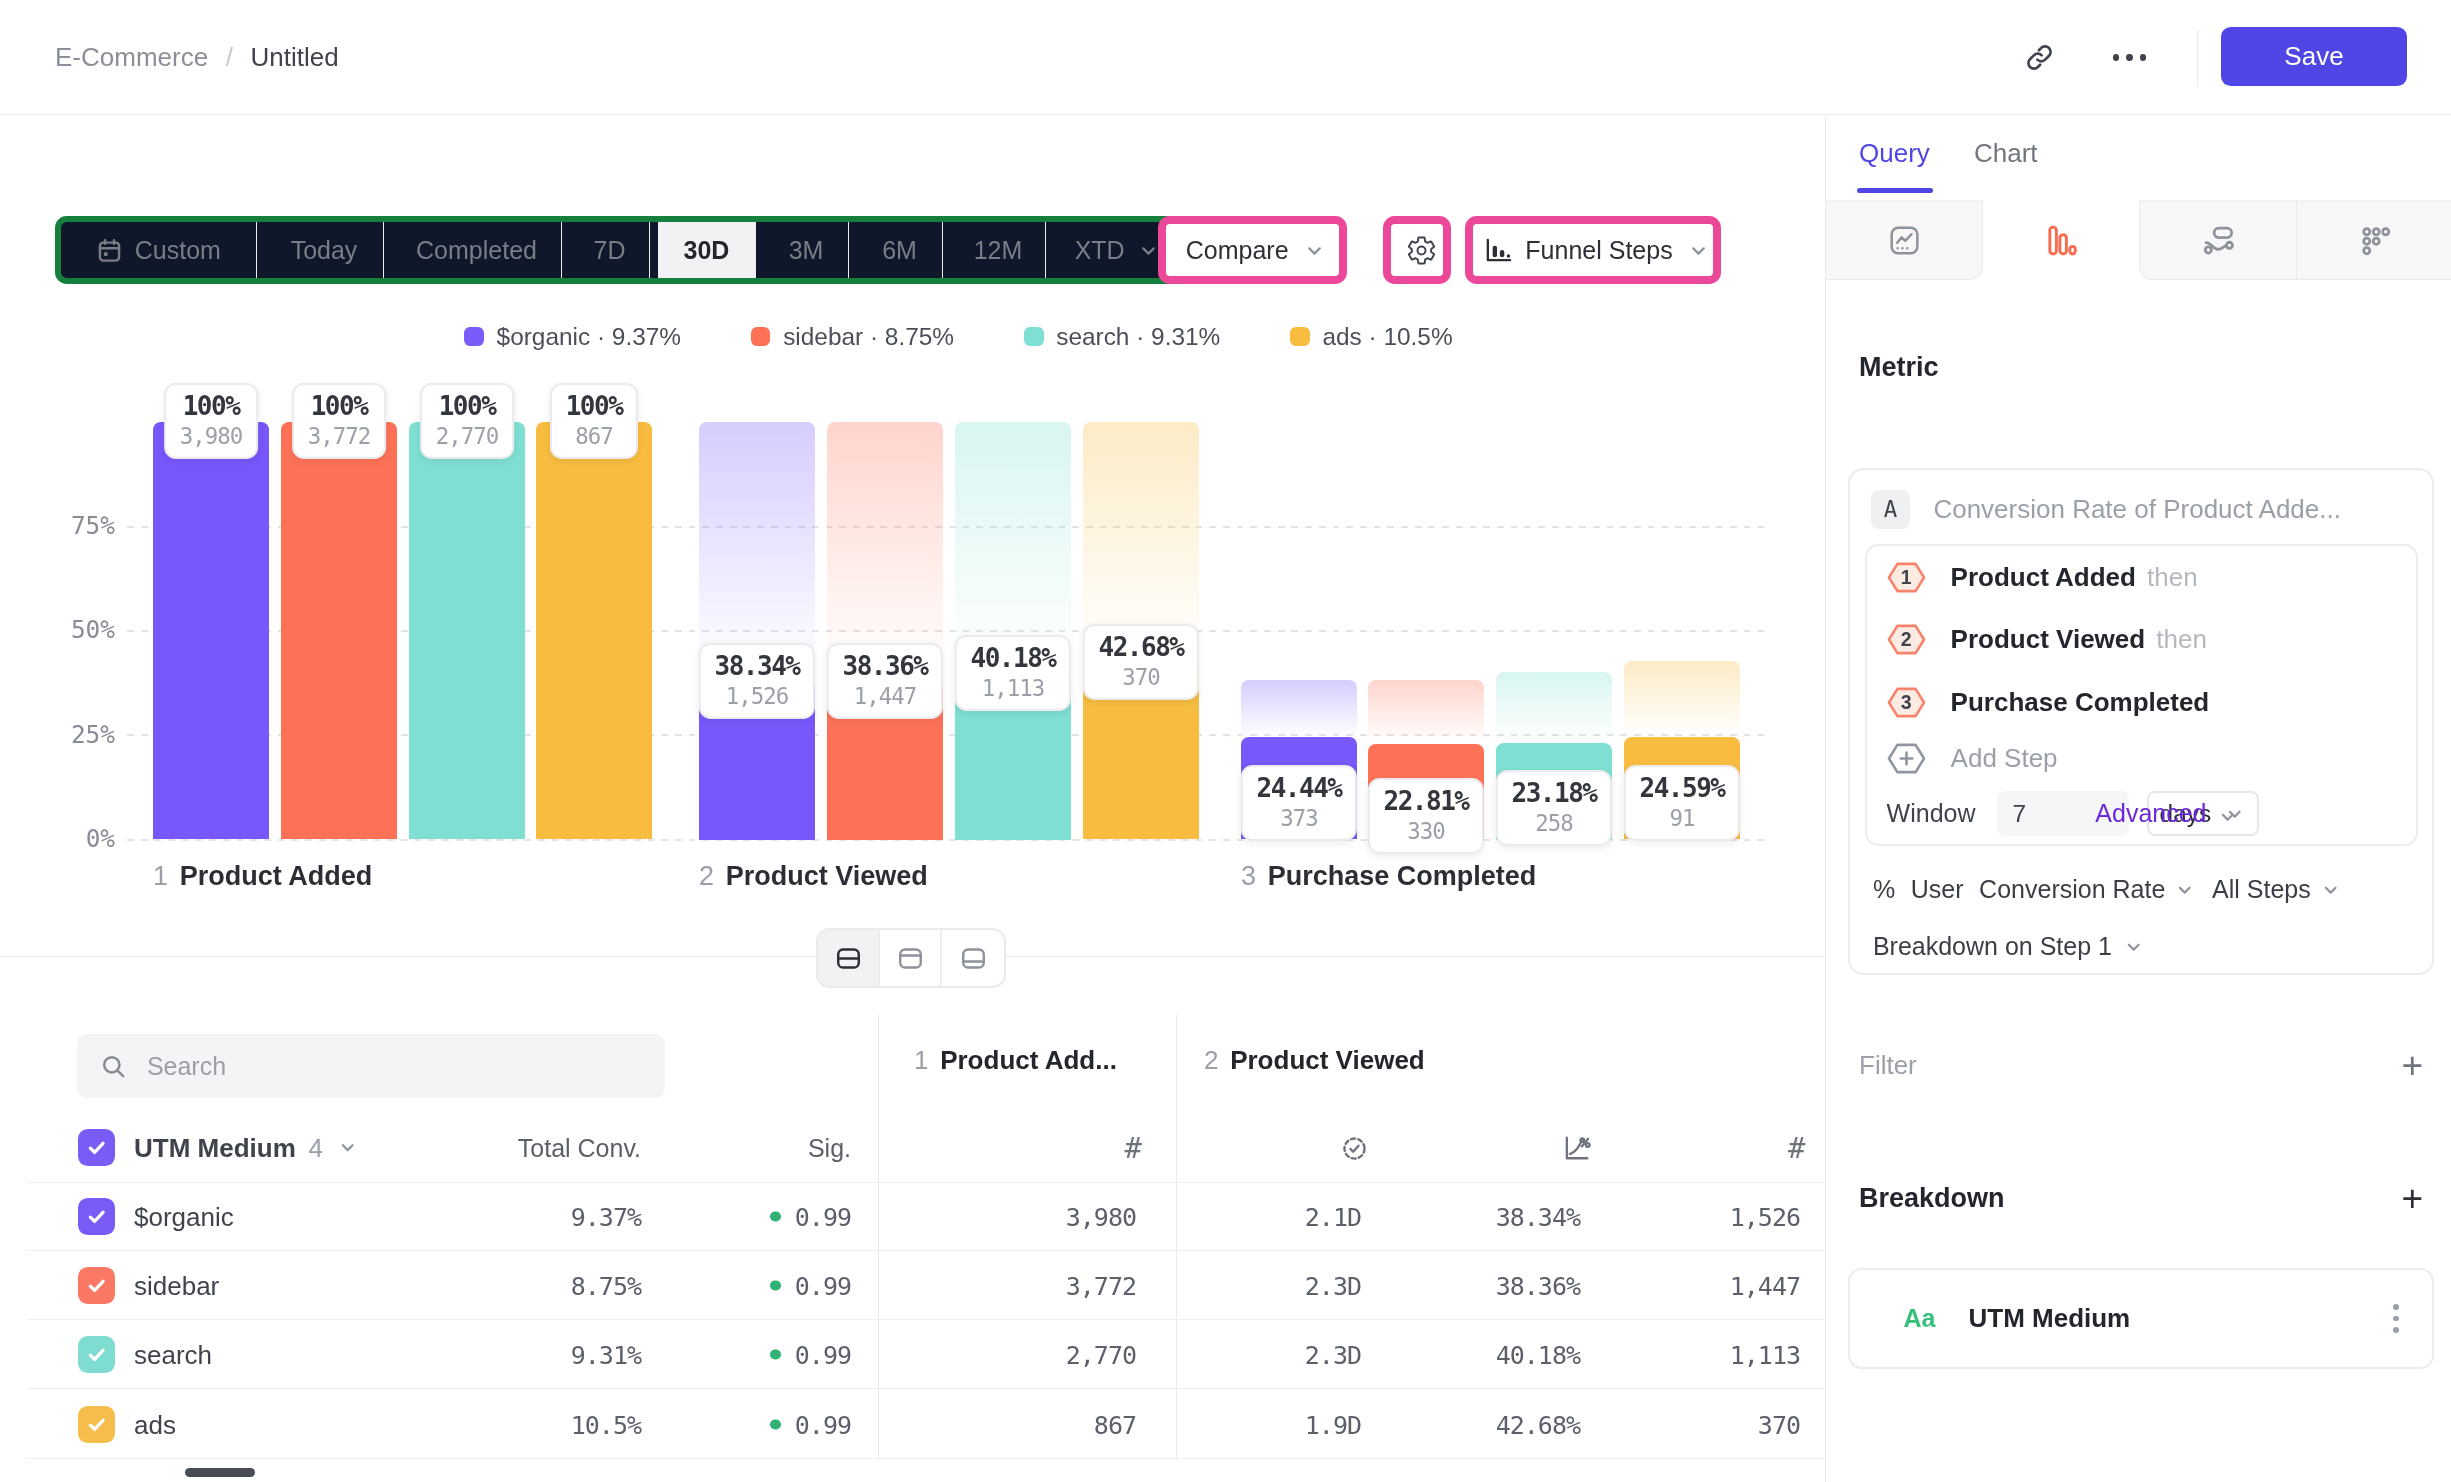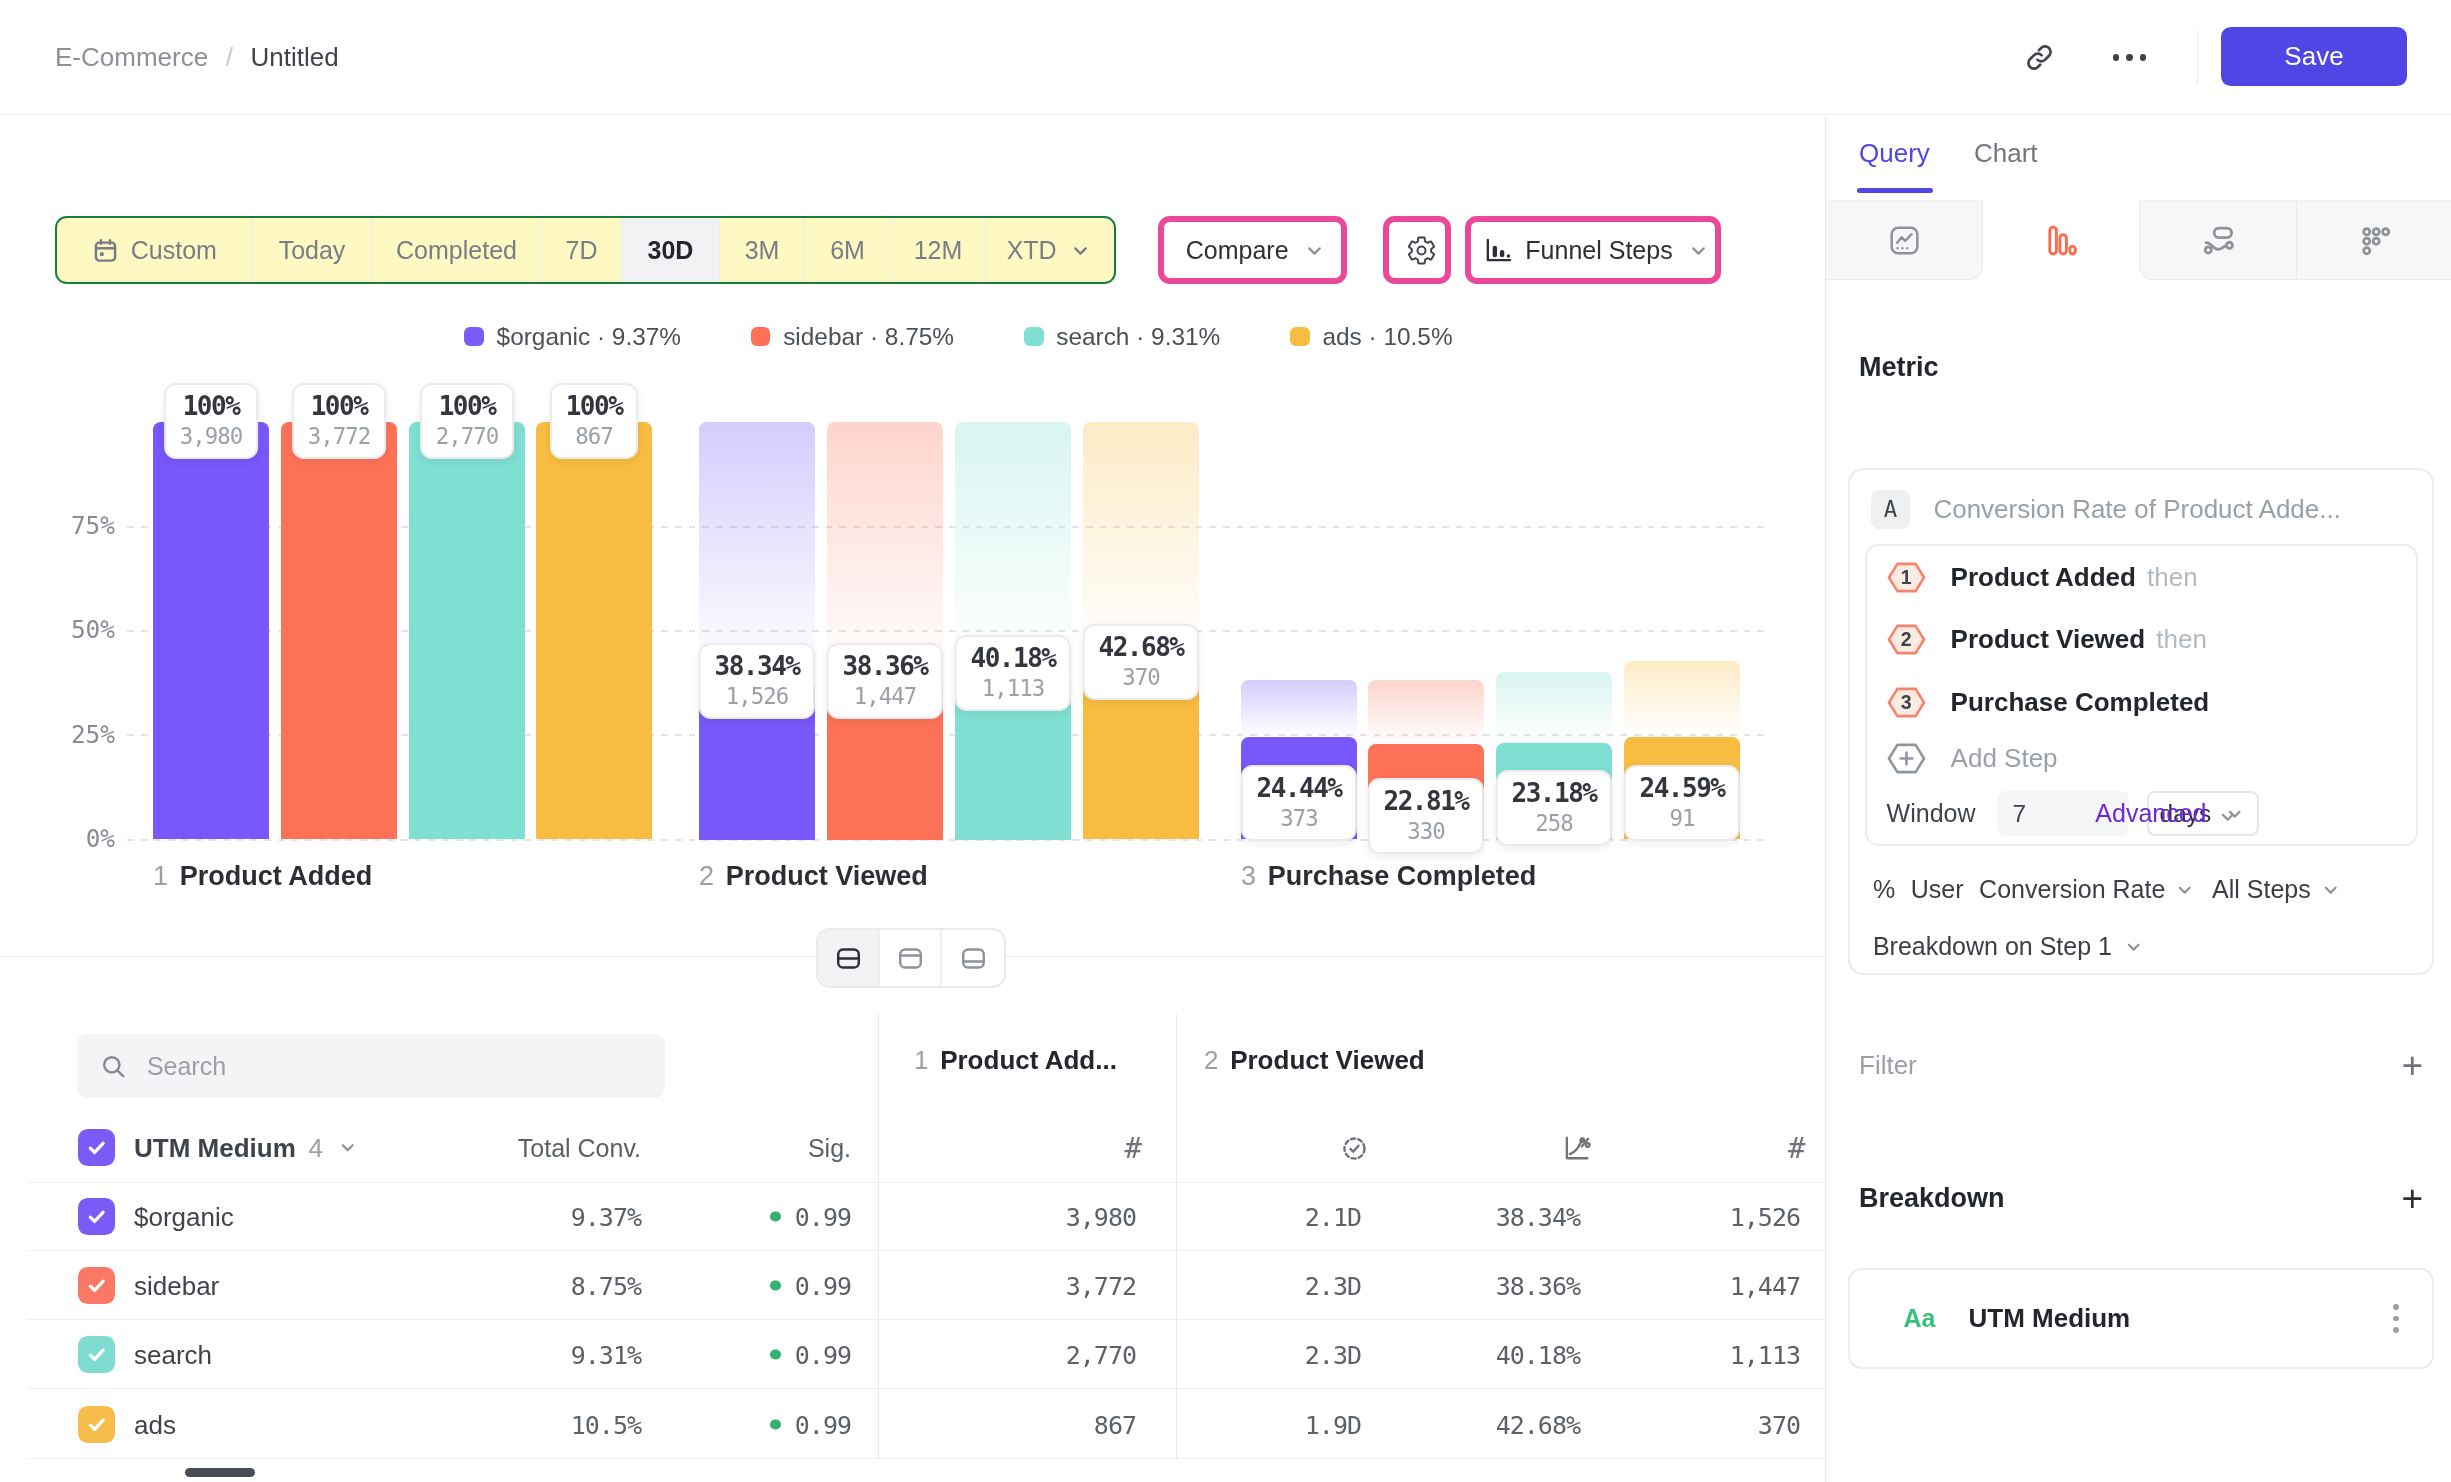--- a/index.html
+++ b/index.html
@@ -25,28 +25,28 @@
     border:none; border-radius:9.8px; color:#fff; font-size:26px; font-weight:500;
     font-family:"Liberation Sans",sans-serif; cursor:pointer; }
 
   
   .left-region { position:absolute; left:0; top:116px; width:1825px; height:1366px; background:#fff; }
   .panel { position:absolute; left:1825px; top:116px; width:627px; height:1366px;
     border-left:1px solid #e7e8eb; background:#fff; }
 
   
   .seg { position:absolute; left:55px; top:100px; height:68px; display:flex;
-    border:2px solid #15803d; border-radius:11.7px; overflow:hidden; background:#fef9c3; }
+    border:6px solid #15803d; border-radius:11.7px; overflow:hidden; background:#0f172a;gap:8px; }
   .seg-item { display:flex; align-items:center; justify-content:center; gap:11.7px;
     font-size:25px; color:#787d86; cursor:pointer; border-right:1px solid #ededf0; }
   .seg-item:last-child { border-right:none; }
   .seg-item.active { background:#f2f2f4; color:#23262c; font-weight:600; }
   .seg-item .icn { color:#787d86; }
   .tool-btn { position:absolute; top:100px; height:68px; display:flex; align-items:center; justify-content:center;
-    gap:13.7px; border:6px solid #ec4899; border-radius:11.7px; background:#fff; font-size:25px; font-weight:500;
+    gap:13.7px; border:8px solid #ec4899; border-radius:11.7px; background:#fff; font-size:25px; font-weight:500;
     color:#2c2f35; cursor:pointer; font-family:"Liberation Sans",sans-serif;padding-left:8px; }
   .chev { color:#8d929b; }
 
   
   .legend { position:absolute; left:127px; top:201px; width:1638px; height:39px;
     display:flex; align-items:center; justify-content:center; gap:45px; }
   .lg-item { display:flex; align-items:center; gap:12.7px; font-size:24.4px; font-weight:500; color:#4b4f57; cursor:pointer;padding-left:25px; }
   .lg-item .sw { width:19.5px; height:19.5px; border-radius:5.9px; }
 
   

